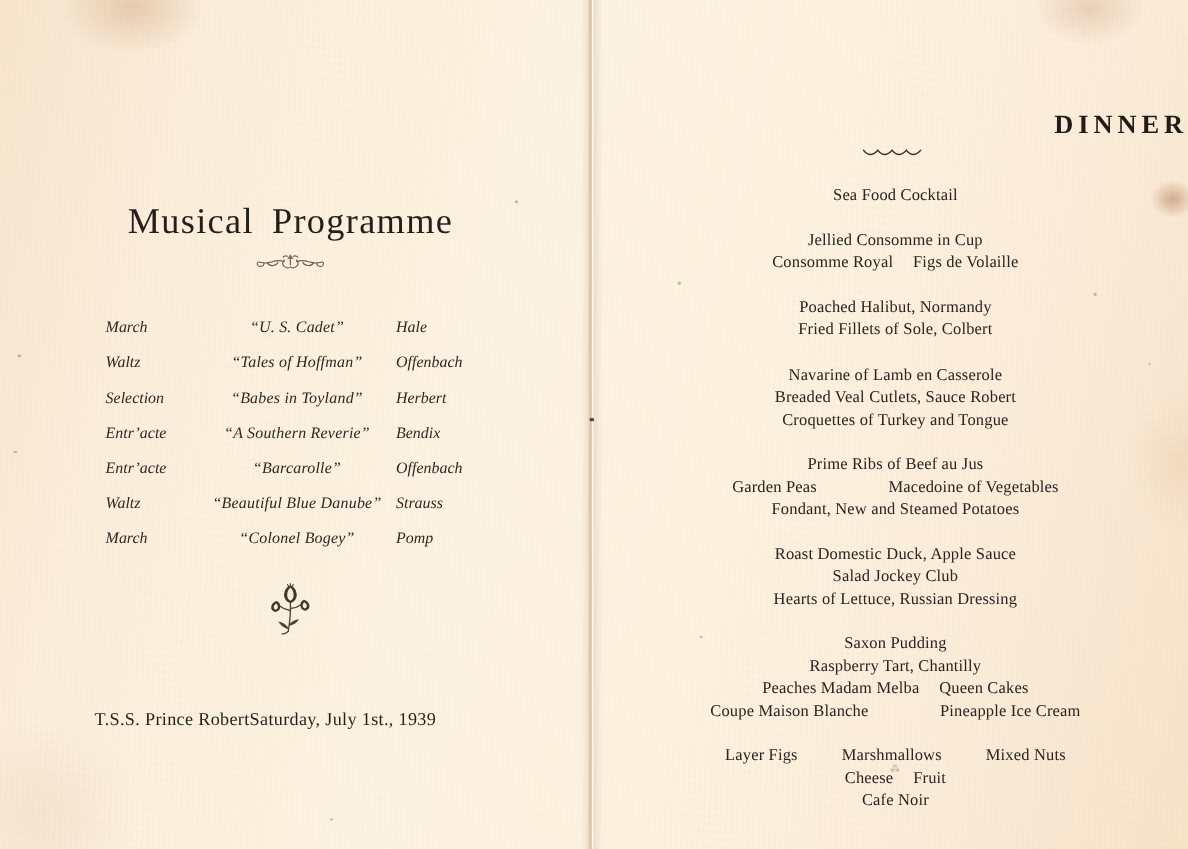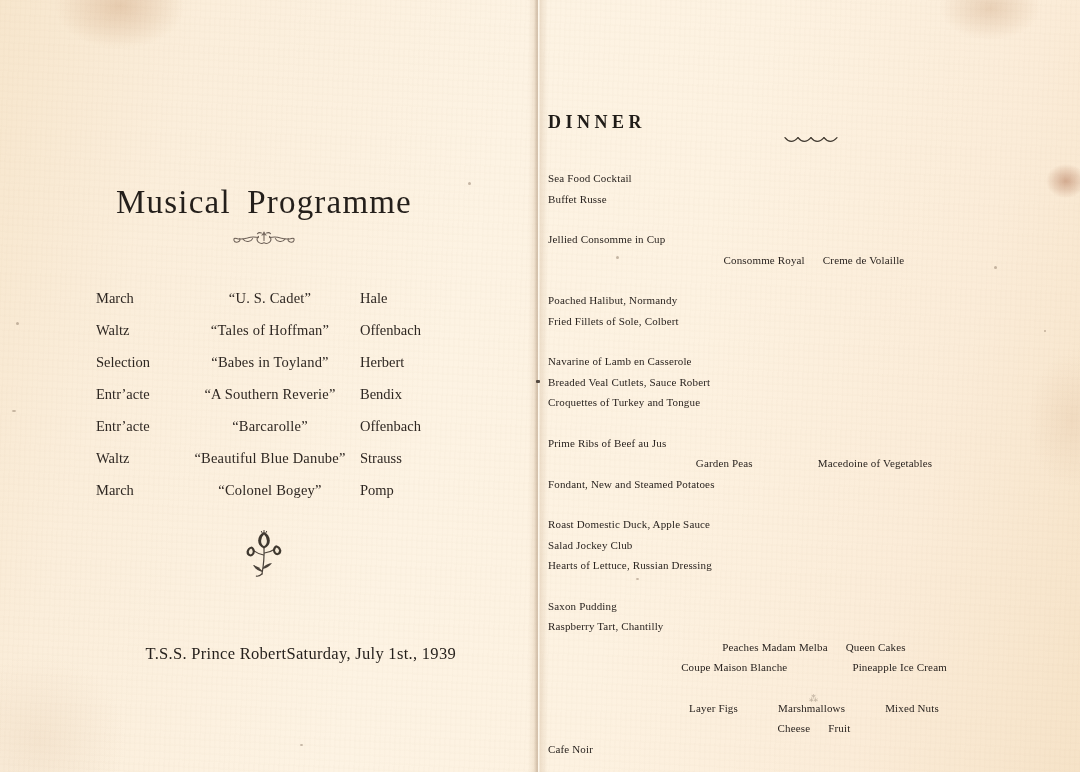--- a/index.html
+++ b/index.html
@@ -100,20 +100,21 @@
     width: 528px;
     text-align: center;
   }
 
   #programme-table {
     position: absolute;
     top: 270px;
     left: 96px;
     width: 340px;
     border-collapse: collapse;
+    font-style: italic;
     font-size: 14.5px;
     color: #2e2722;
   }
   #programme-table td {
     padding: 0;
     height: 32px;
     vertical-align: middle;
     white-space: nowrap;
   }
   .col-type  { width: 84px;  text-align: left; }
@@ -127,43 +128,43 @@
     width: 528px;
     text-align: center;
   }
 
   #imprint {
     position: absolute;
     top: 632px;
     left: 86px;
     width: 370px;
     display: flex;
-    justify-content: flex-end;
+    justify-content: flex-start;
     font-size: 16.5px;
     letter-spacing: 0.3px;
     color: #241f1b;
   }
   #imprint span { white-space: nowrap; }
 
   
   #right-page {
     position: absolute;
     left: 548px;
     top: 0;
     width: 532px;
     height: 772px;
   }
 
   #dinner-title {
     position: absolute;
-    top: 112px;
+    top: 101px;
     left: 0;
     width: 532px;
-    text-align: left;
-    font-size: 18px;
+    text-align: right;
+    font-size: 24px;
     font-weight: bold;
     letter-spacing: 4.5px;
     color: #201c18;
   }
 
   #scallop-ornament {
     position: absolute;
     top: 133px;
     left: 0;
     width: 532px;
@@ -176,21 +177,22 @@
     left: 0;
     width: 532px;
   }
 
   .course {
     margin-bottom: 20px;
   }
   .course:last-child { margin-bottom: 17px; }
 
   .menu-line {
-    font-size: 11px;
+    text-align: center;
+    font-size: 15px;
     line-height: 20.5px;
     letter-spacing: 0.15px;
     color: #2a2420;
     white-space: nowrap;
   }
 
   
   .menu-line.pair {
     display: flex;
     justify-content: center;
@@ -344,28 +346,27 @@
           <path d="M28 2.6 Q34 10.2 41 2.6"></path>
           <path d="M41 2.6 Q47 10.2 54 2.6"></path>
         </g>
       </svg>
     </div>
 
     <div id="menu">
 
       <div class="course">
         <div class="menu-line">Sea Food Cocktail</div>
-        <div class="menu-line">Buffet Russe</div>
       </div>
 
       <div class="course">
         <div class="menu-line">Jellied Consomme in Cup</div>
         <div class="menu-line pair">
           <span>Consomme Royal</span>
-          <span>Creme de Volaille</span>
+          <span>Figs de Volaille</span>
         </div>
       </div>
 
       <div class="course">
         <div class="menu-line">Poached Halibut, Normandy</div>
         <div class="menu-line">Fried Fillets of Sole, Colbert</div>
       </div>
 
       <div class="course">
         <div class="menu-line">Navarine of Lamb en Casserole</div>

